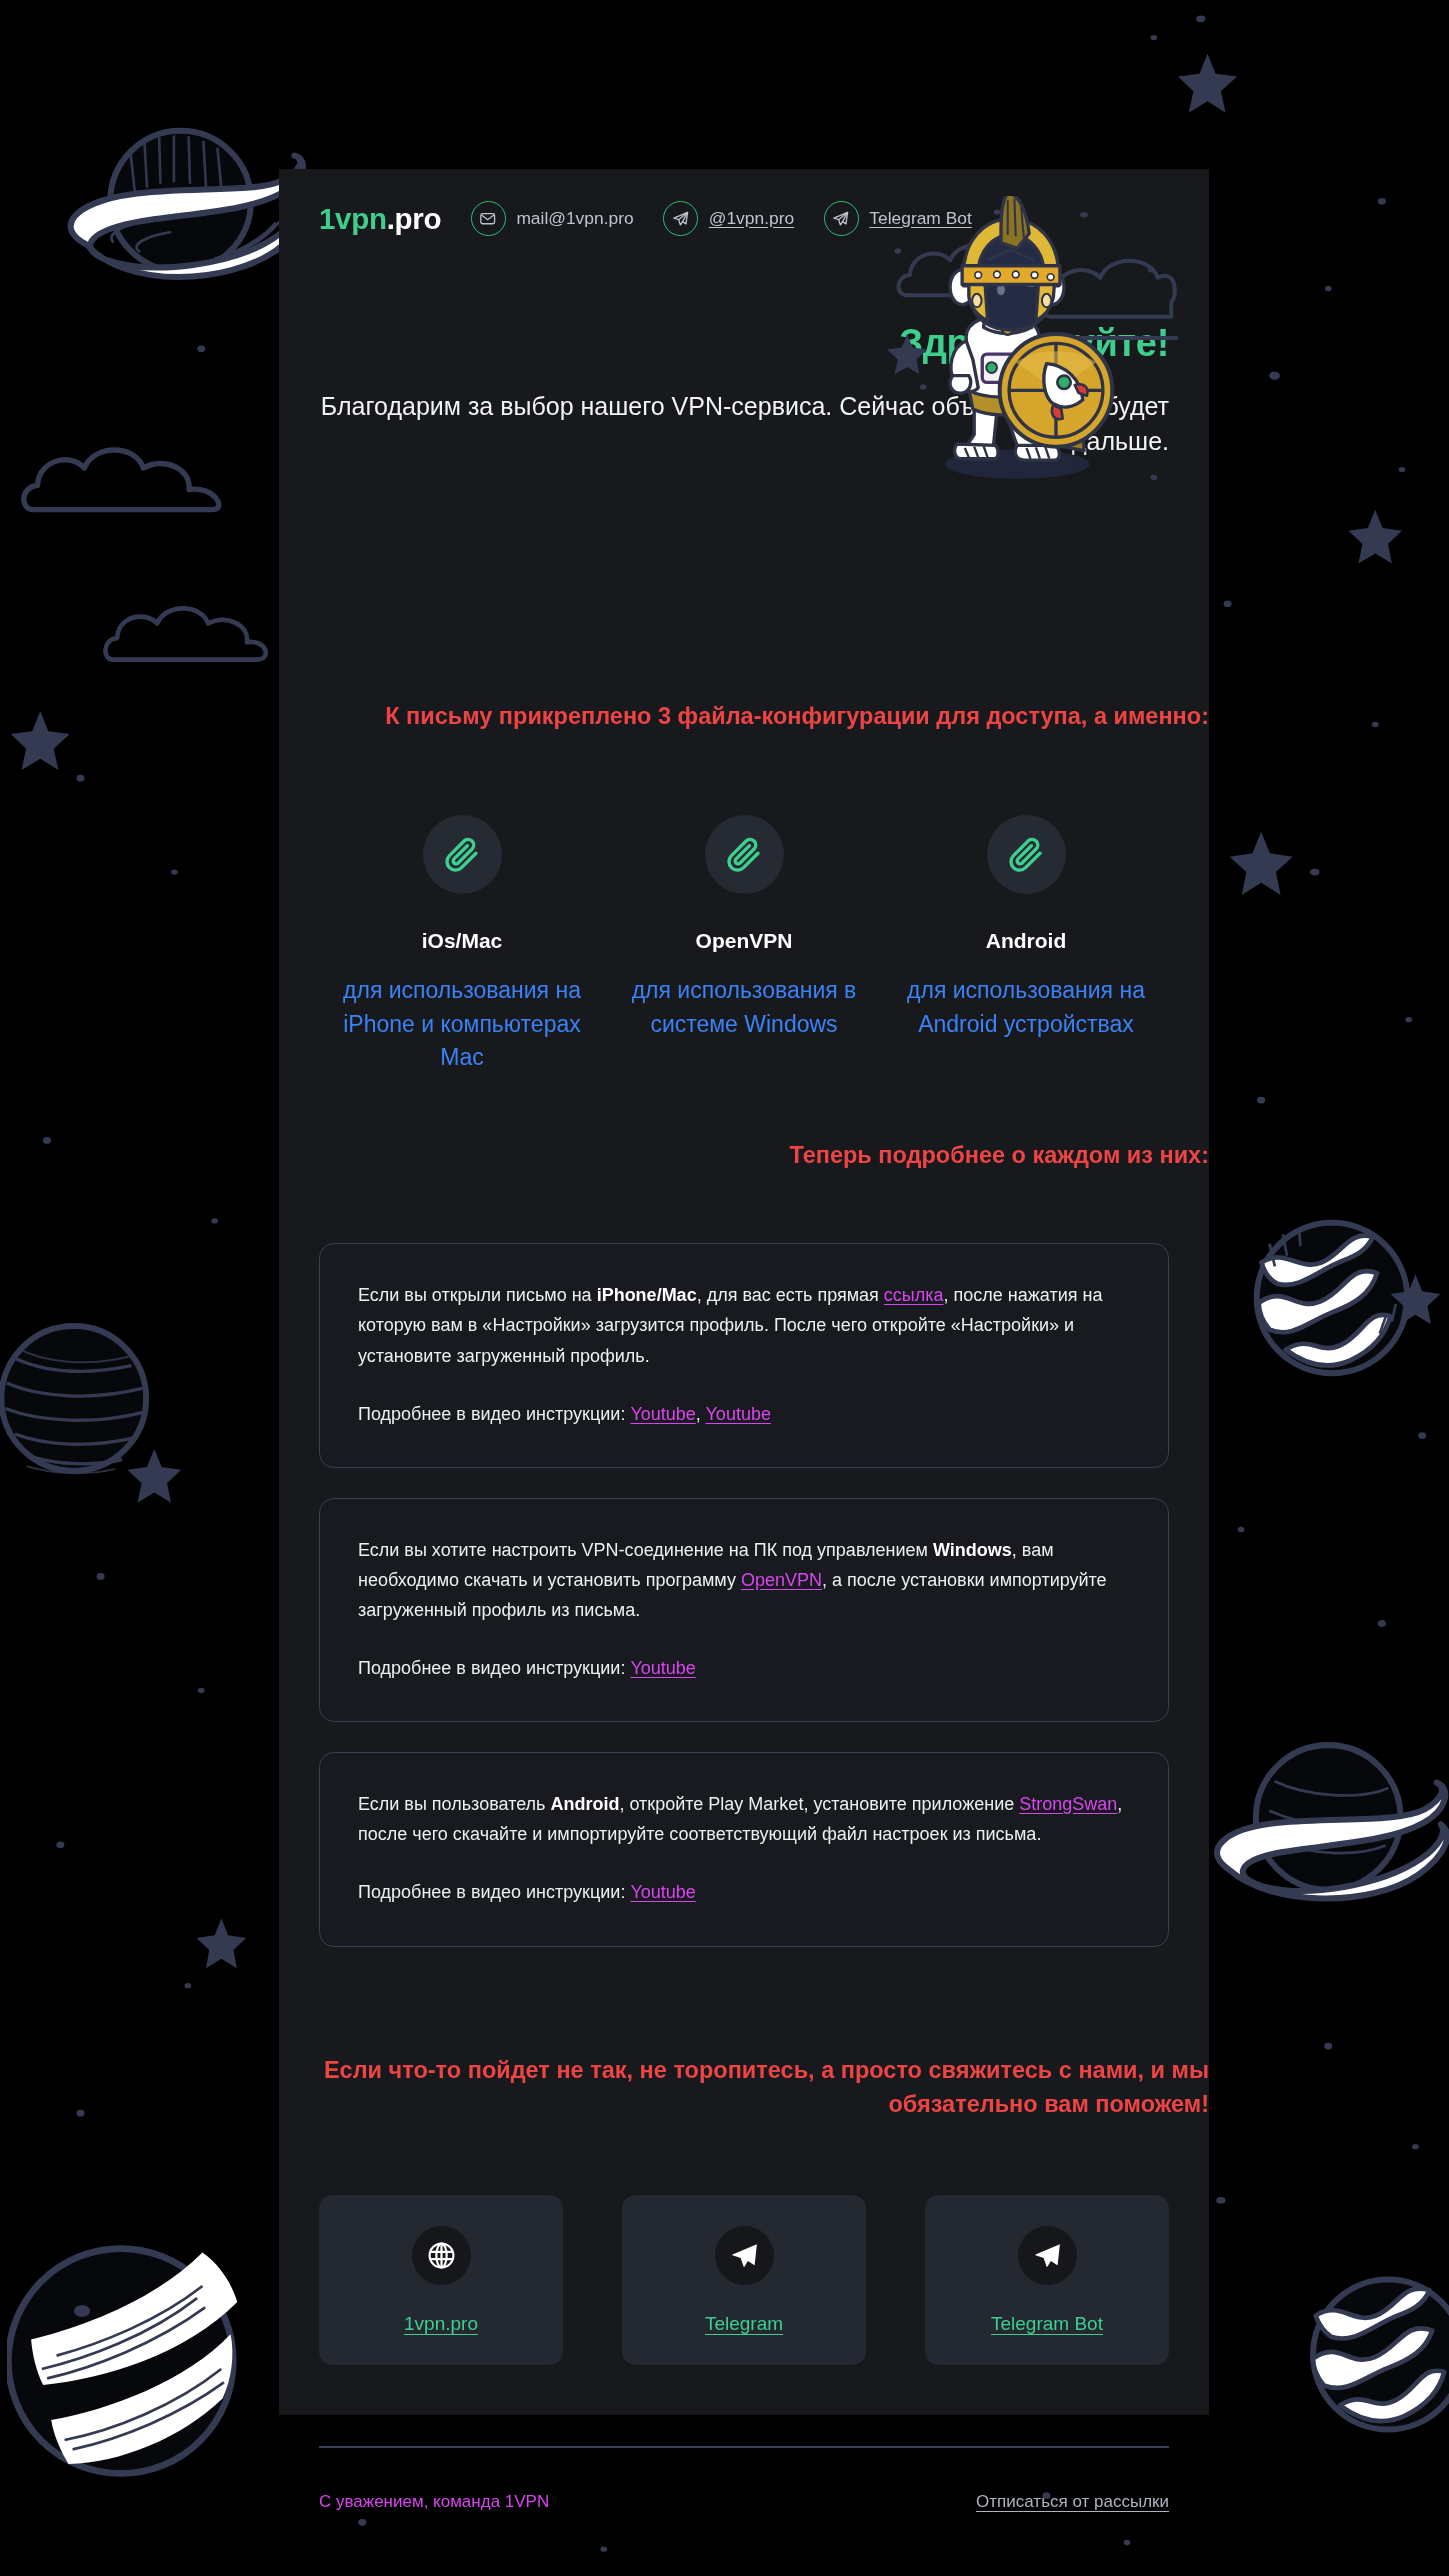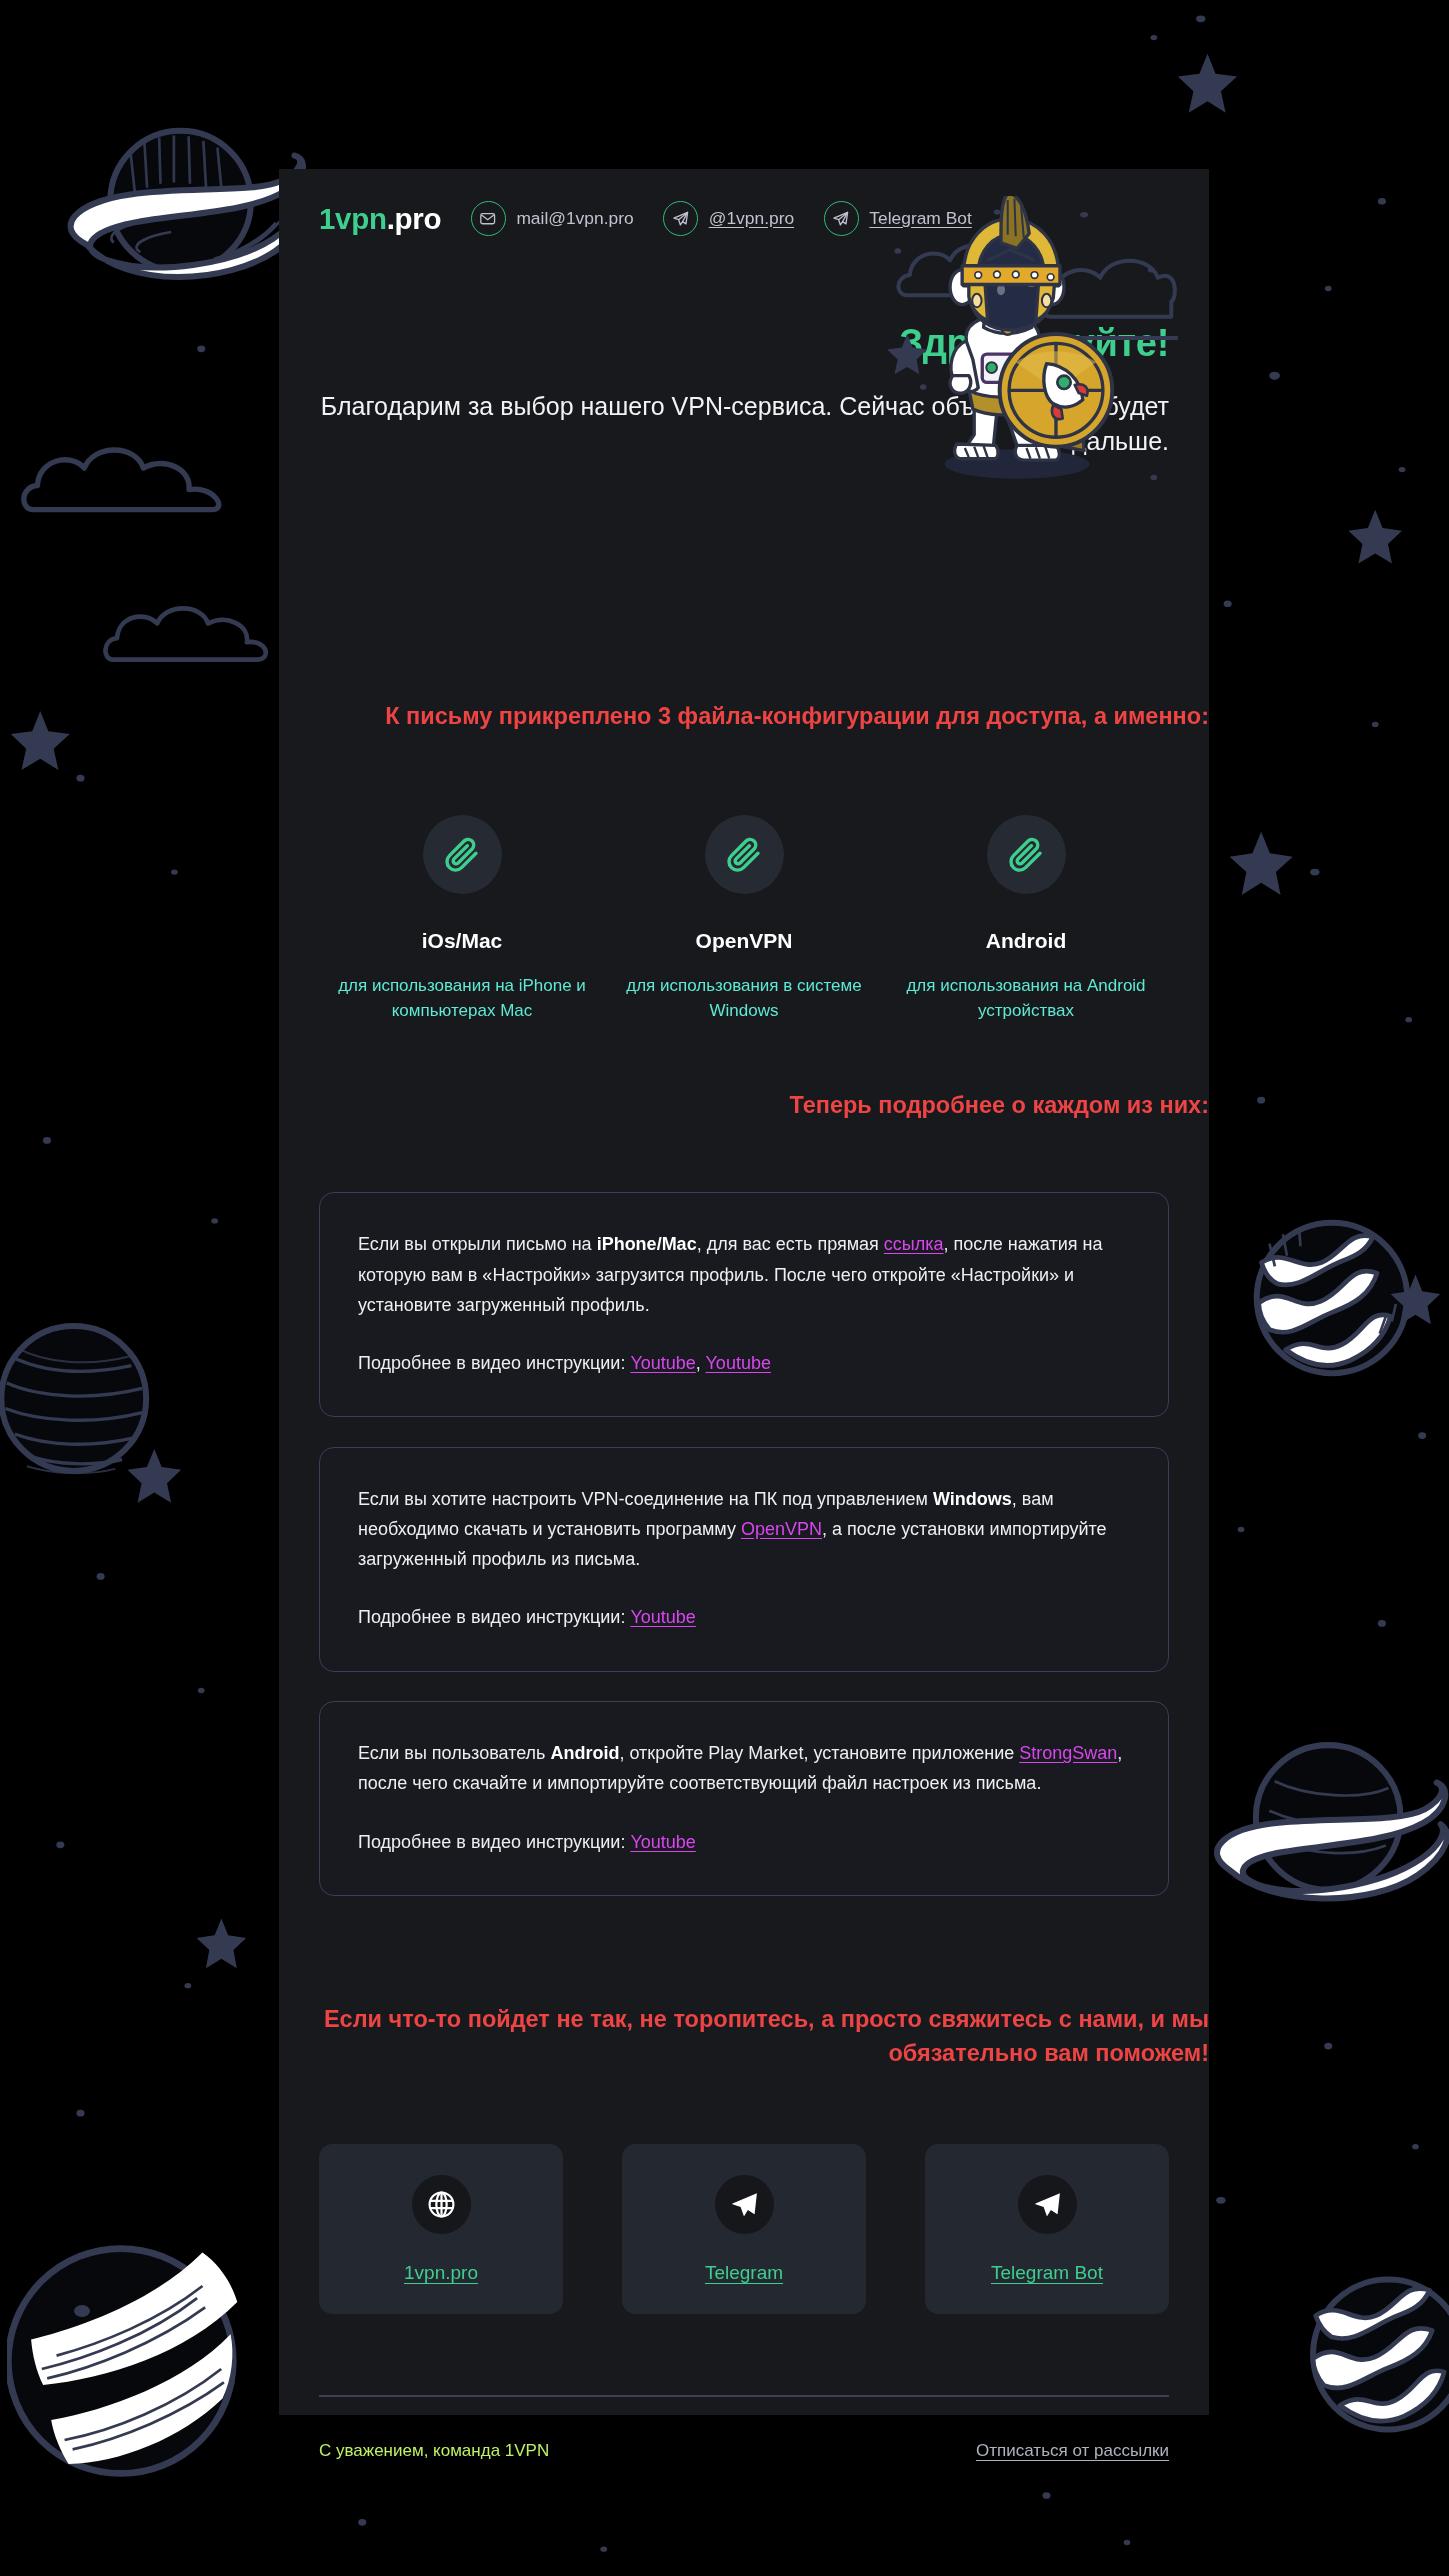--- a/index.html
+++ b/index.html
@@ -62,21 +62,21 @@
   #attach-title { margin-top: 134px; }
   .attach-row { display: flex; justify-content: space-between; padding: 0 42px; margin-top: 81px; }
   .attach-col { width: 282px; text-align: center; }
   .clip-circle {
     width: 79px; height: 79px; border-radius: 50%;
     background: #262A33; margin: 0 auto;
     display: flex; align-items: center; justify-content: center;
   }
   .clip-circle svg { width: 39px; height: 39px; }
   .attach-name { margin-top: 35px; color: #FFFFFF; font-size: 21px; font-weight: 700; }
-  .attach-desc { margin-top: 21.5px; color: #5eead4; font-size: 17px; line-height: 1.45; }
+  .attach-desc { margin-top: 21.5px; color: #3b82f6; font-size: 23px; line-height: 1.45; }
 
   
   #howto-title { margin-top: 64px; }
   .cards { padding: 0 40px; margin-top: 70px; display: flex; flex-direction: column; gap: 29.5px; }
   .card {
     border: 1.3px solid #3B3F57; border-radius: 14.8px;
     background: #181A1F;
     padding: 36px 38px 38px 38px;
   }
   .card p { color: #EDEFF2; font-size: 18px; line-height: 1.68; }
@@ -98,21 +98,21 @@
     background: #15171B;
     display: flex; align-items: center; justify-content: center;
   }
   .cc-circle svg { width: 31px; height: 31px; }
   .cc-label { color: #3ECF8E; font-size: 19px; text-decoration: underline; text-underline-offset: 4px; }
 
   
   .footer-wrap { padding: 0 40px; margin-top: 81px; }
   .footer-rule { height: 1.3px; background: #3B3F57; }
   .footer { display: flex; align-items: center; justify-content: space-between; padding-top: 44px; }
-  .foot-left { color: #bef264; font-size: 17px; }
+  .foot-left { color: #d946ef; font-size: 17px; }
   .foot-right { color: #AEB3C0; font-size: 17px; text-decoration: underline; text-underline-offset: 4px; }
 </style>
 </head>
 <body>
 
 <div id="page">
 
   <div id="space-bg">
 
     <svg style="left:13.4px;top:94px;" width="295" height="221" viewBox="0 0 440 330">

